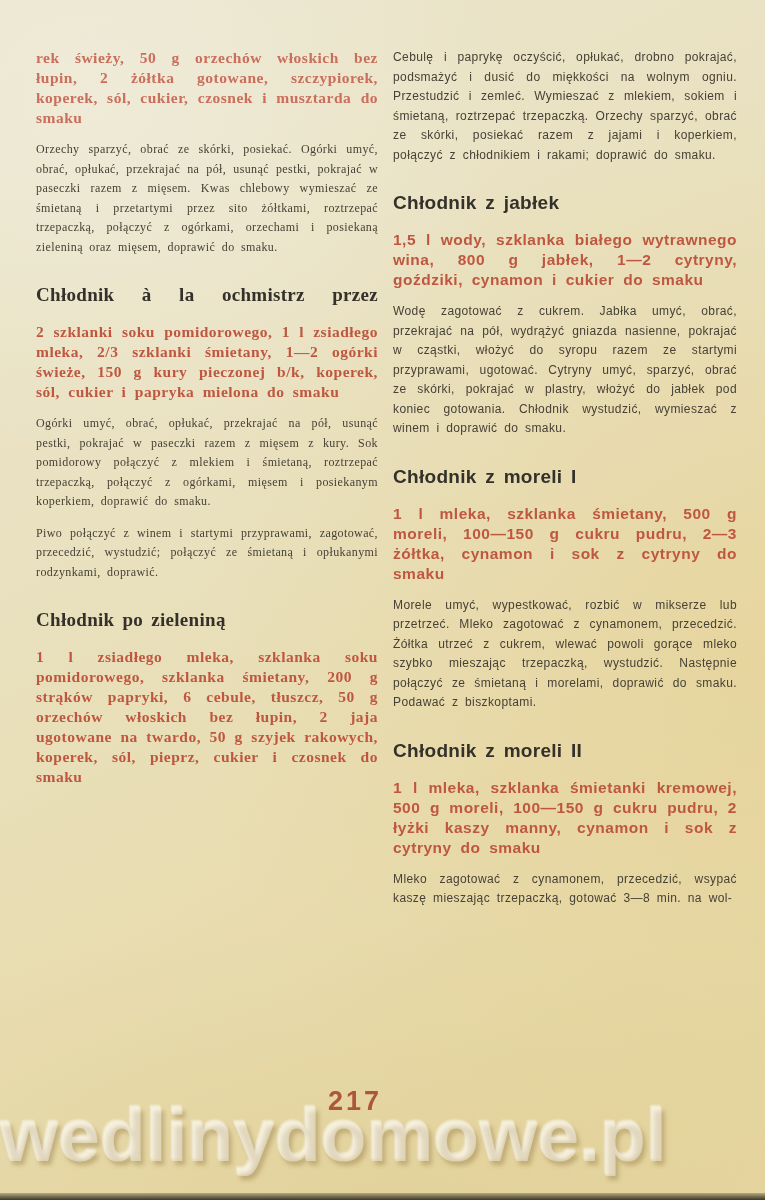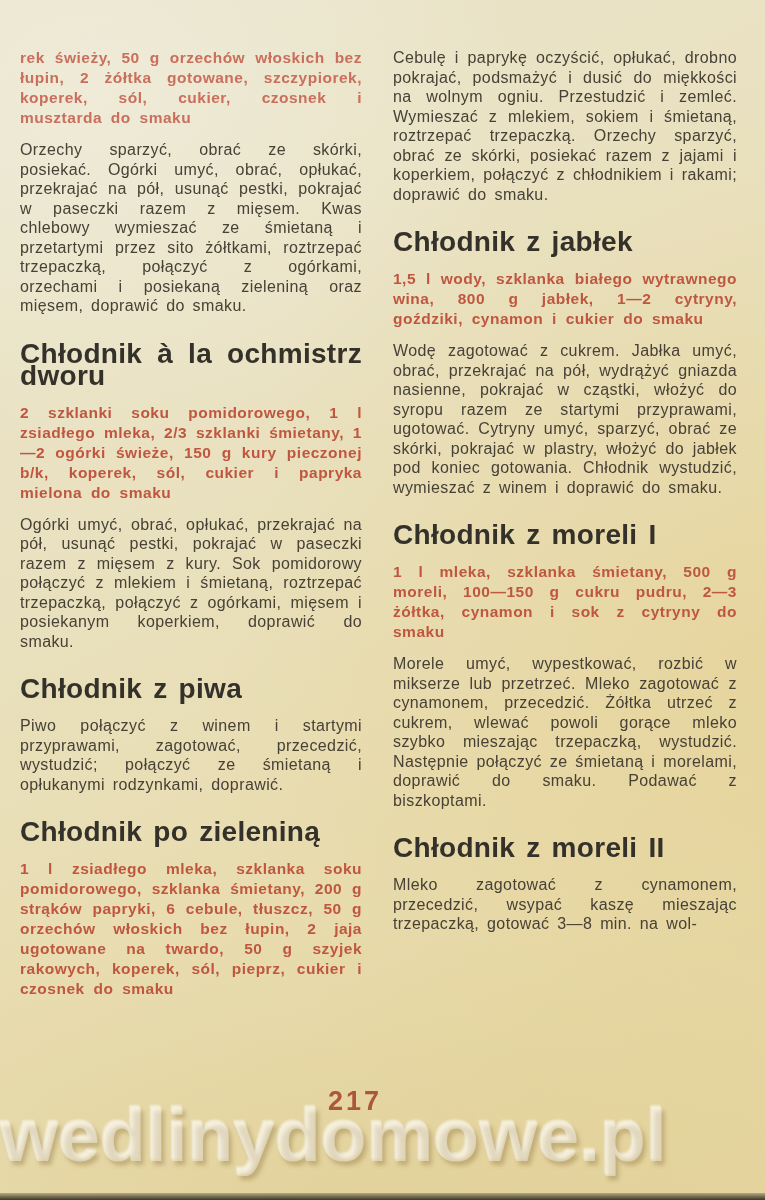--- a/index.html
+++ b/index.html
@@ -19,47 +19,47 @@
     background-image:
       radial-gradient(ellipse 620px 520px at 12% 8%, rgba(242,240,226,0.6), rgba(242,240,226,0) 70%),
       radial-gradient(ellipse 760px 820px at 98% 55%, rgba(226,195,115,0.28), rgba(226,195,115,0) 72%),
       radial-gradient(ellipse 900px 400px at 50% 100%, rgba(215,190,120,0.25), rgba(215,190,120,0) 70%),
       linear-gradient(152deg, #eae4cb 0%, #e9e1c0 35%, #e8dcaf 65%, #e5d6a2 100%);
   }
   .col {
     position: absolute;
     top: 46px;
   }
-  .col.left  { left: 20px;  width: 342px; }
+  .col.left  { left: 36px;  width: 342px; font-family: Liberation Serif, serif; }
   .col.right { left: 393px; width: 344px; }
 
   .body-p {
     margin: 0 0 12px 0;
-    font-size: 16px;
+    font-size: 12px;
     line-height: 19.5px;
     color: #474136;
     text-align: justify;
     letter-spacing: 0.4px;
     word-spacing: 3px;
   }
   .ing {
     margin: 0 0 12px 0;
     font-size: 15.5px;
     line-height: 20px;
     font-weight: 700;
     color: #bf5740;
     text-align: justify;
     letter-spacing: 0.5px;
     word-spacing: 4px;
   }
   .ing.light { color: #c96f5c; }
 
   .heading {
     margin: 27px 0 16px 0;
-    font-size: 28px;
+    font-size: 19px;
     line-height: 22px;
     font-weight: 700;
     color: #34312a;
     letter-spacing: 0.3px;
     word-spacing: 3px;
   }
   .heading.stretch {
     text-align: justify;
     text-align-last: justify;
   }
@@ -103,43 +103,43 @@
 </style>
 </head>
 <body>
 
 <div class="paper">
 
   <div class="col left">
     <p class="ing light">rek świeży, 50 g orzechów włoskich bez łupin, 2 żółtka gotowane, szczypiorek, koperek, sól, cukier, czosnek i musztarda do smaku</p>
     <p class="body-p">Orzechy sparzyć, obrać ze skórki, posiekać. Ogórki umyć, obrać, opłukać, przekrajać na pół, usunąć pestki, pokrajać w paseczki razem z mięsem. Kwas chlebowy wymieszać ze śmietaną i przetartymi przez sito żółtkami, roztrzepać trzepaczką, połączyć z ogórkami, orzechami i posiekaną zieleniną oraz mięsem, doprawić do smaku.</p>
 
-    <h2 class="heading stretch">Chłodnik à la ochmistrz dworu</h2>
+    <h2 class="heading stretch">Chłodnik à la ochmistrz przez</h2>
     <p class="ing">2 szklanki soku pomidorowego, 1 l zsiadłego mleka, 2/3 szklanki śmietany, 1—2 ogórki świeże, 150 g kury pieczonej b/k, koperek, sól, cukier i papryka mielona do smaku</p>
     <p class="body-p">Ogórki umyć, obrać, opłukać, przekrajać na pół, usunąć pestki, pokrajać w paseczki razem z mięsem z kury. Sok pomidorowy połączyć z mlekiem i śmietaną, roztrzepać trzepaczką, połączyć z ogórkami, mięsem i posiekanym koperkiem, doprawić do smaku.</p>
 
-    <h2 class="heading">Chłodnik z piwa</h2>
     <p class="body-p">Piwo połączyć z winem i startymi przyprawami, zagotować, przecedzić, wystudzić; połączyć ze śmietaną i opłukanymi rodzynkami, doprawić.</p>
 
     <h2 class="heading">Chłodnik po zieleniną</h2>
     <p class="ing">1 l zsiadłego mleka, szklanka soku pomidorowego, szklanka śmietany, 200 g strąków papryki, 6 cebule, tłuszcz, 50 g orzechów włoskich bez łupin, 2 jaja ugotowane na twardo, 50 g szyjek rakowych, koperek, sól, pieprz, cukier i czosnek do smaku</p>
   </div>
 
   <div class="col right">
     <p class="body-p">Cebulę i paprykę oczyścić, opłukać, drobno pokrajać, podsmażyć i dusić do miękkości na wolnym ogniu. Przestudzić i zemleć. Wymieszać z mlekiem, sokiem i śmietaną, roztrzepać trzepaczką. Orzechy sparzyć, obrać ze skórki, posiekać razem z jajami i koperkiem, połączyć z chłodnikiem i rakami; doprawić do smaku.</p>
 
     <h2 class="heading">Chłodnik z jabłek</h2>
     <p class="ing">1,5 l wody, szklanka białego wytrawnego wina, 800 g jabłek, 1—2 cytryny, goździki, cynamon i cukier do smaku</p>
     <p class="body-p">Wodę zagotować z cukrem. Jabłka umyć, obrać, przekrajać na pół, wydrążyć gniazda nasienne, pokrajać w cząstki, włożyć do syropu razem ze startymi przyprawami, ugotować. Cytryny umyć, sparzyć, obrać ze skórki, pokrajać w plastry, włożyć do jabłek pod koniec gotowania. Chłodnik wystudzić, wymieszać z winem i doprawić do smaku.</p>
 
     <h2 class="heading">Chłodnik z moreli I</h2>
     <p class="ing">1 l mleka, szklanka śmietany, 500 g moreli, 100—150 g cukru pudru, 2—3 żółtka, cynamon i sok z cytryny do smaku</p>
     <p class="body-p">Morele umyć, wypestkować, rozbić w mikserze lub przetrzeć. Mleko zagotować z cynamonem, przecedzić. Żółtka utrzeć z cukrem, wlewać powoli gorące mleko szybko mieszając trzepaczką, wystudzić. Następnie połączyć ze śmietaną i morelami, doprawić do smaku. Podawać z biszkoptami.</p>
 
     <h2 class="heading">Chłodnik z moreli II</h2>
+    <p class="ing">1 l mleka, szklanka śmietanki kremowej, 500 g moreli, 100—150 g cukru pudru, 2 łyżki kaszy manny, cynamon i sok z cytryny do smaku</p>
     <p class="body-p">Mleko zagotować z cynamonem, przecedzić, wsypać kaszę mieszając trzepaczką, gotować 3—8 min. na wol-</p>
   </div>
 
   <div class="page-number">217</div>
 
   <div class="watermark">wedlinydomowe.pl</div>
 
   <div class="scan-edge"></div>
 </div>
 

